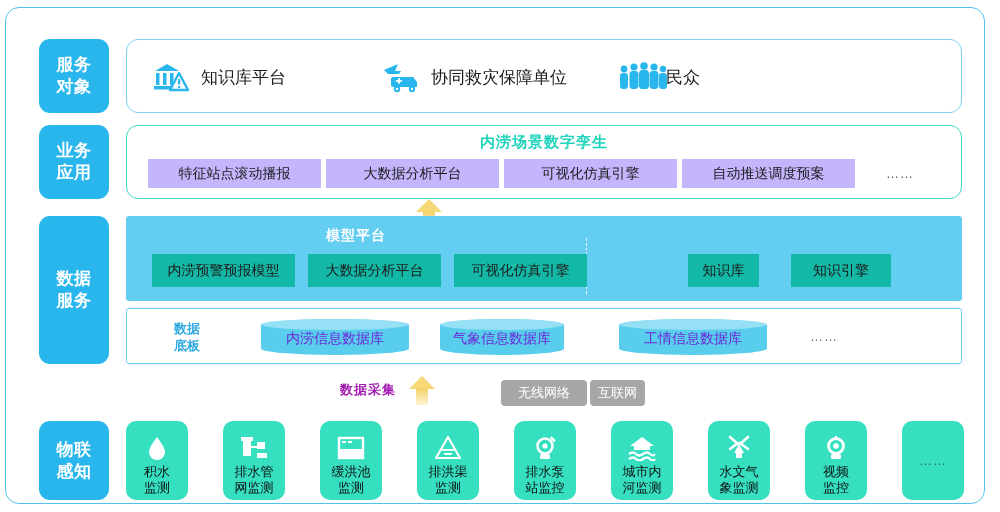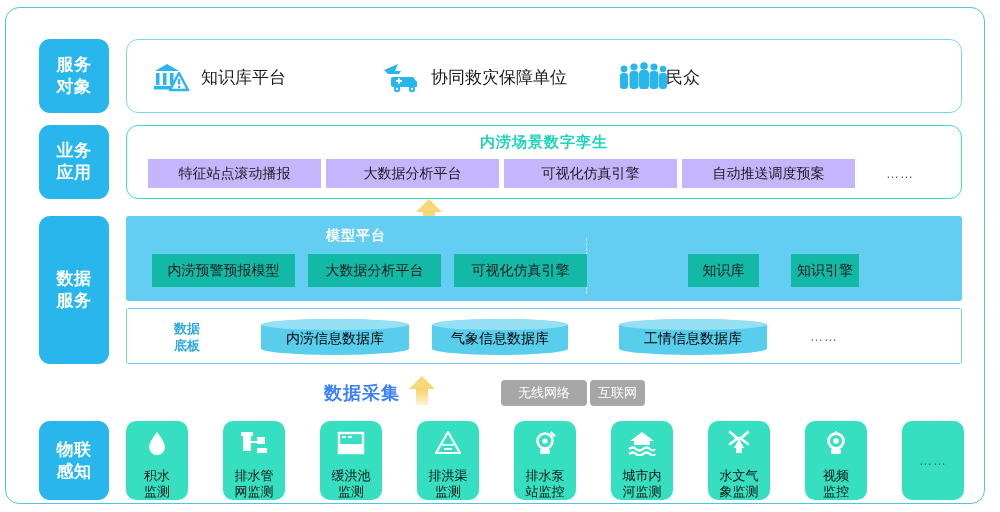--- a/index.html
+++ b/index.html
@@ -104,37 +104,37 @@
   #base-label {
     position: absolute; left: 40px; top: 11px;
     font-size: 13px; font-weight: bold; color: #2fa8e0;
     line-height: 17px; text-align: center; width: 40px;
   }
   .cyl {
     position: absolute; top: 10px; height: 36px;
     background: #58cdec;
     border-radius: 50% / 18%;
     display: flex; align-items: center; justify-content: center;
-    font-size: 14px; color: #000000; white-space: nowrap;
+    font-size: 14px; color: #6d28d9; white-space: nowrap;
   }
   .cyl::before {
     content: ""; position: absolute; left: 0; right: 0; top: 0; height: 11px;
     background: #96e0f5;
     border-radius: 50%;
   }
   .cyl .cyl-txt { position: relative; z-index: 2; margin-top: 4px; }
   #base-ellipsis {
     position: absolute; top: 20px;
     font-size: 13px; color: #6b6b6b; letter-spacing: 1px;
   }
 
   
   #collect-label {
-    position: absolute; left: 318px; top: 373px;
-    font-size: 18px; font-weight: bold; color: #3b82f6;
+    position: absolute; left: 334px; top: 373px;
+    font-size: 13px; font-weight: bold; color: #a21caf;
     letter-spacing: 1px;
   }
   .net-chip {
     position: absolute; top: 372px; height: 26px;
     background: #a7a7a7;
     border-radius: 4px;
     display: flex; align-items: center; justify-content: center;
     font-size: 13px; color: #ffffff; white-space: nowrap;
   }
   .arrow-wrap { position: absolute; }
@@ -152,21 +152,21 @@
   }
   #arrow-biz  { left: 410px; top: 191px; }
   #arrow-coll { left: 403px; top: 368px; }
 
   
   .iot {
     position: absolute; top: 0; width: 62px; height: 79px;
     background: #35dfc0;
     border-radius: 10px;
     display: flex; flex-direction: column;
-    align-items: center; justify-content: space-between;
+    align-items: center; justify-content: center;
     padding-top: 9px;
   }
   .iot-ico { width: 30px; height: 26px; margin-bottom: 3px; }
   .iot-label {
     font-size: 13px; color: #111; line-height: 16px; text-align: center;
     font-weight: 500;
   }
   .iot.blank { justify-content: center; padding-top: 0; }
   .iot .dots { font-size: 13px; color: #2e6b60; letter-spacing: 1px; }
 </style>
@@ -288,35 +288,35 @@
     </div>
     <div class="plat-chip" id="mp-1" style="left: 182px; width: 133px;">
       <span>大数据分析平台</span>
     </div>
     <div class="plat-chip" id="mp-2" style="left: 328px; width: 133px;">
       <span>可视化仿真引擎</span>
     </div>
     <div class="plat-chip" id="kb-0" style="left: 562px; width: 71px;">
       <span>知识库</span>
     </div>
-    <div class="plat-chip" id="kb-1" style="left: 665px; width: 68px;">
+    <div class="plat-chip" id="kb-1" style="left: 665px; width: 100px;">
       <span>知识引擎</span>
     </div>
   </div>
 
   <div class="panel" id="panel-base">
     <div id="base-label">
       <div>数据</div>
       <div>底板</div>
     </div>
 
     <div class="cyl" id="db-0" style="left: 134px; width: 148px;">
       <span class="cyl-txt">内涝信息数据库</span>
     </div>
-    <div class="cyl" id="db-1" style="left: 305px; width: 136px;">
+    <div class="cyl" id="db-1" style="left: 313px; width: 124px;">
       <span class="cyl-txt">气象信息数据库</span>
     </div>
     <div class="cyl" id="db-2" style="left: 492px; width: 148px;">
       <span class="cyl-txt">工情信息数据库</span>
     </div>
     <div id="base-ellipsis" style="left: 683px;">……</div>
   </div>
 
   <div id="collect-label">数据采集</div>
   <div class="arrow-wrap" id="arrow-coll">

